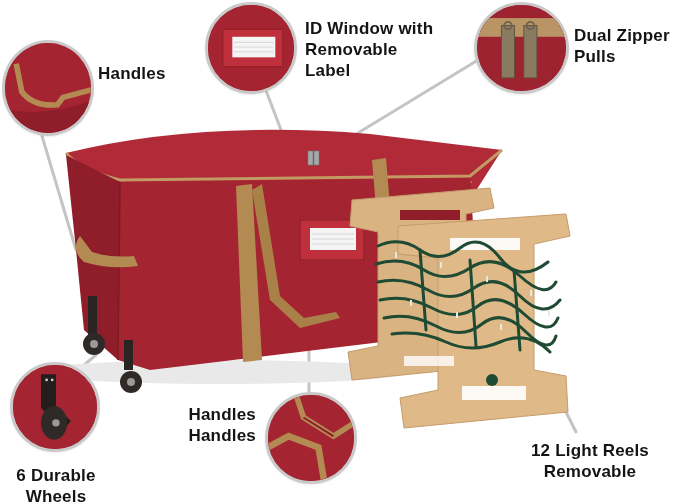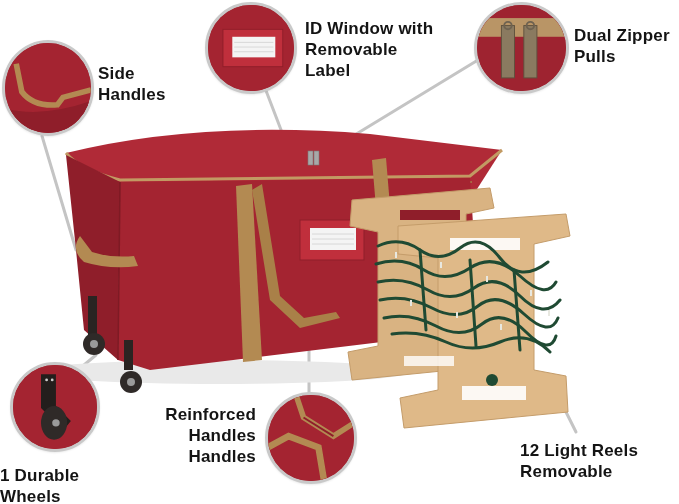--- a/index.html
+++ b/index.html
@@ -8,21 +8,21 @@
       position: relative; overflow: hidden;
       font-family: "Liberation Sans", "DejaVu Sans", sans-serif;
     }
     .stage { position: absolute; left: 0; top: 0; width: 679px; height: 504px; }
     .label {
       position: absolute; color: #141414; font-weight: 700;
       font-size: 17px; line-height: 21px; letter-spacing: 0.2px;
     }
     .label span { display: block; }
     .label.right { text-align: right; }
-    .label.center { text-align: left; }
+    .label.center { text-align: center; }
     .callout {
       position: absolute; border-radius: 50%;
       border: 3px solid #c9c9c9; box-sizing: border-box;
       overflow: hidden; background: #a42431;
       box-shadow: 0 1px 2px rgba(0,0,0,0.08);
     }
     .callout svg { position: absolute; left: 0; top: 0; width: 100%; height: 100%; }
     svg.main { position: absolute; left: 0; top: 0; }
   </style>
 </head>
@@ -159,42 +159,40 @@
   <div class="callout" style="left:265px; top:392px; width:92px; height:92px;">
     <svg viewBox="0 0 92 92">
       <rect width="92" height="92" fill="#a42431"></rect>
       <path d="M30 0 L38 24 L70 44 L92 30" fill="none" stroke="#b38a52" stroke-width="6"></path>
       <path d="M0 56 L22 44 L54 56 L60 92" fill="none" stroke="#b38a52" stroke-width="7"></path>
       <path d="M38 24 L70 44" fill="none" stroke="#8f1e2a" stroke-width="2"></path>
     </svg>
   </div>
 
   <div class="label" style="left:98px; top:63px;">
-    <span>Side</span>
     <span>Handles</span>
   </div>
 
   <div class="label" style="left:574px; top:25px;">
     <span>Dual Zipper</span>
     <span>Pulls</span>
   </div>
 
   <div class="label" style="left:305px; top:18px;">
     <span>ID Window with</span>
     <span>Removable</span>
     <span>Label</span>
   </div>
 
   <div class="label center" style="left:0px; top:465px; width:112px;">
-    <span>1 Durable</span>
+    <span>6 Durable</span>
     <span>Wheels</span>
   </div>
 
   <div class="label right" style="left:150px; top:404px; width:106px;">
-    <span>Reinforced</span>
     <span>Handles</span>
     <span>Handles</span>
   </div>
 
   <div class="label center" style="left:520px; top:440px; width:140px;">
     <span>12 Light Reels</span>
     <span>Removable</span>
   </div>
 </div>
 

